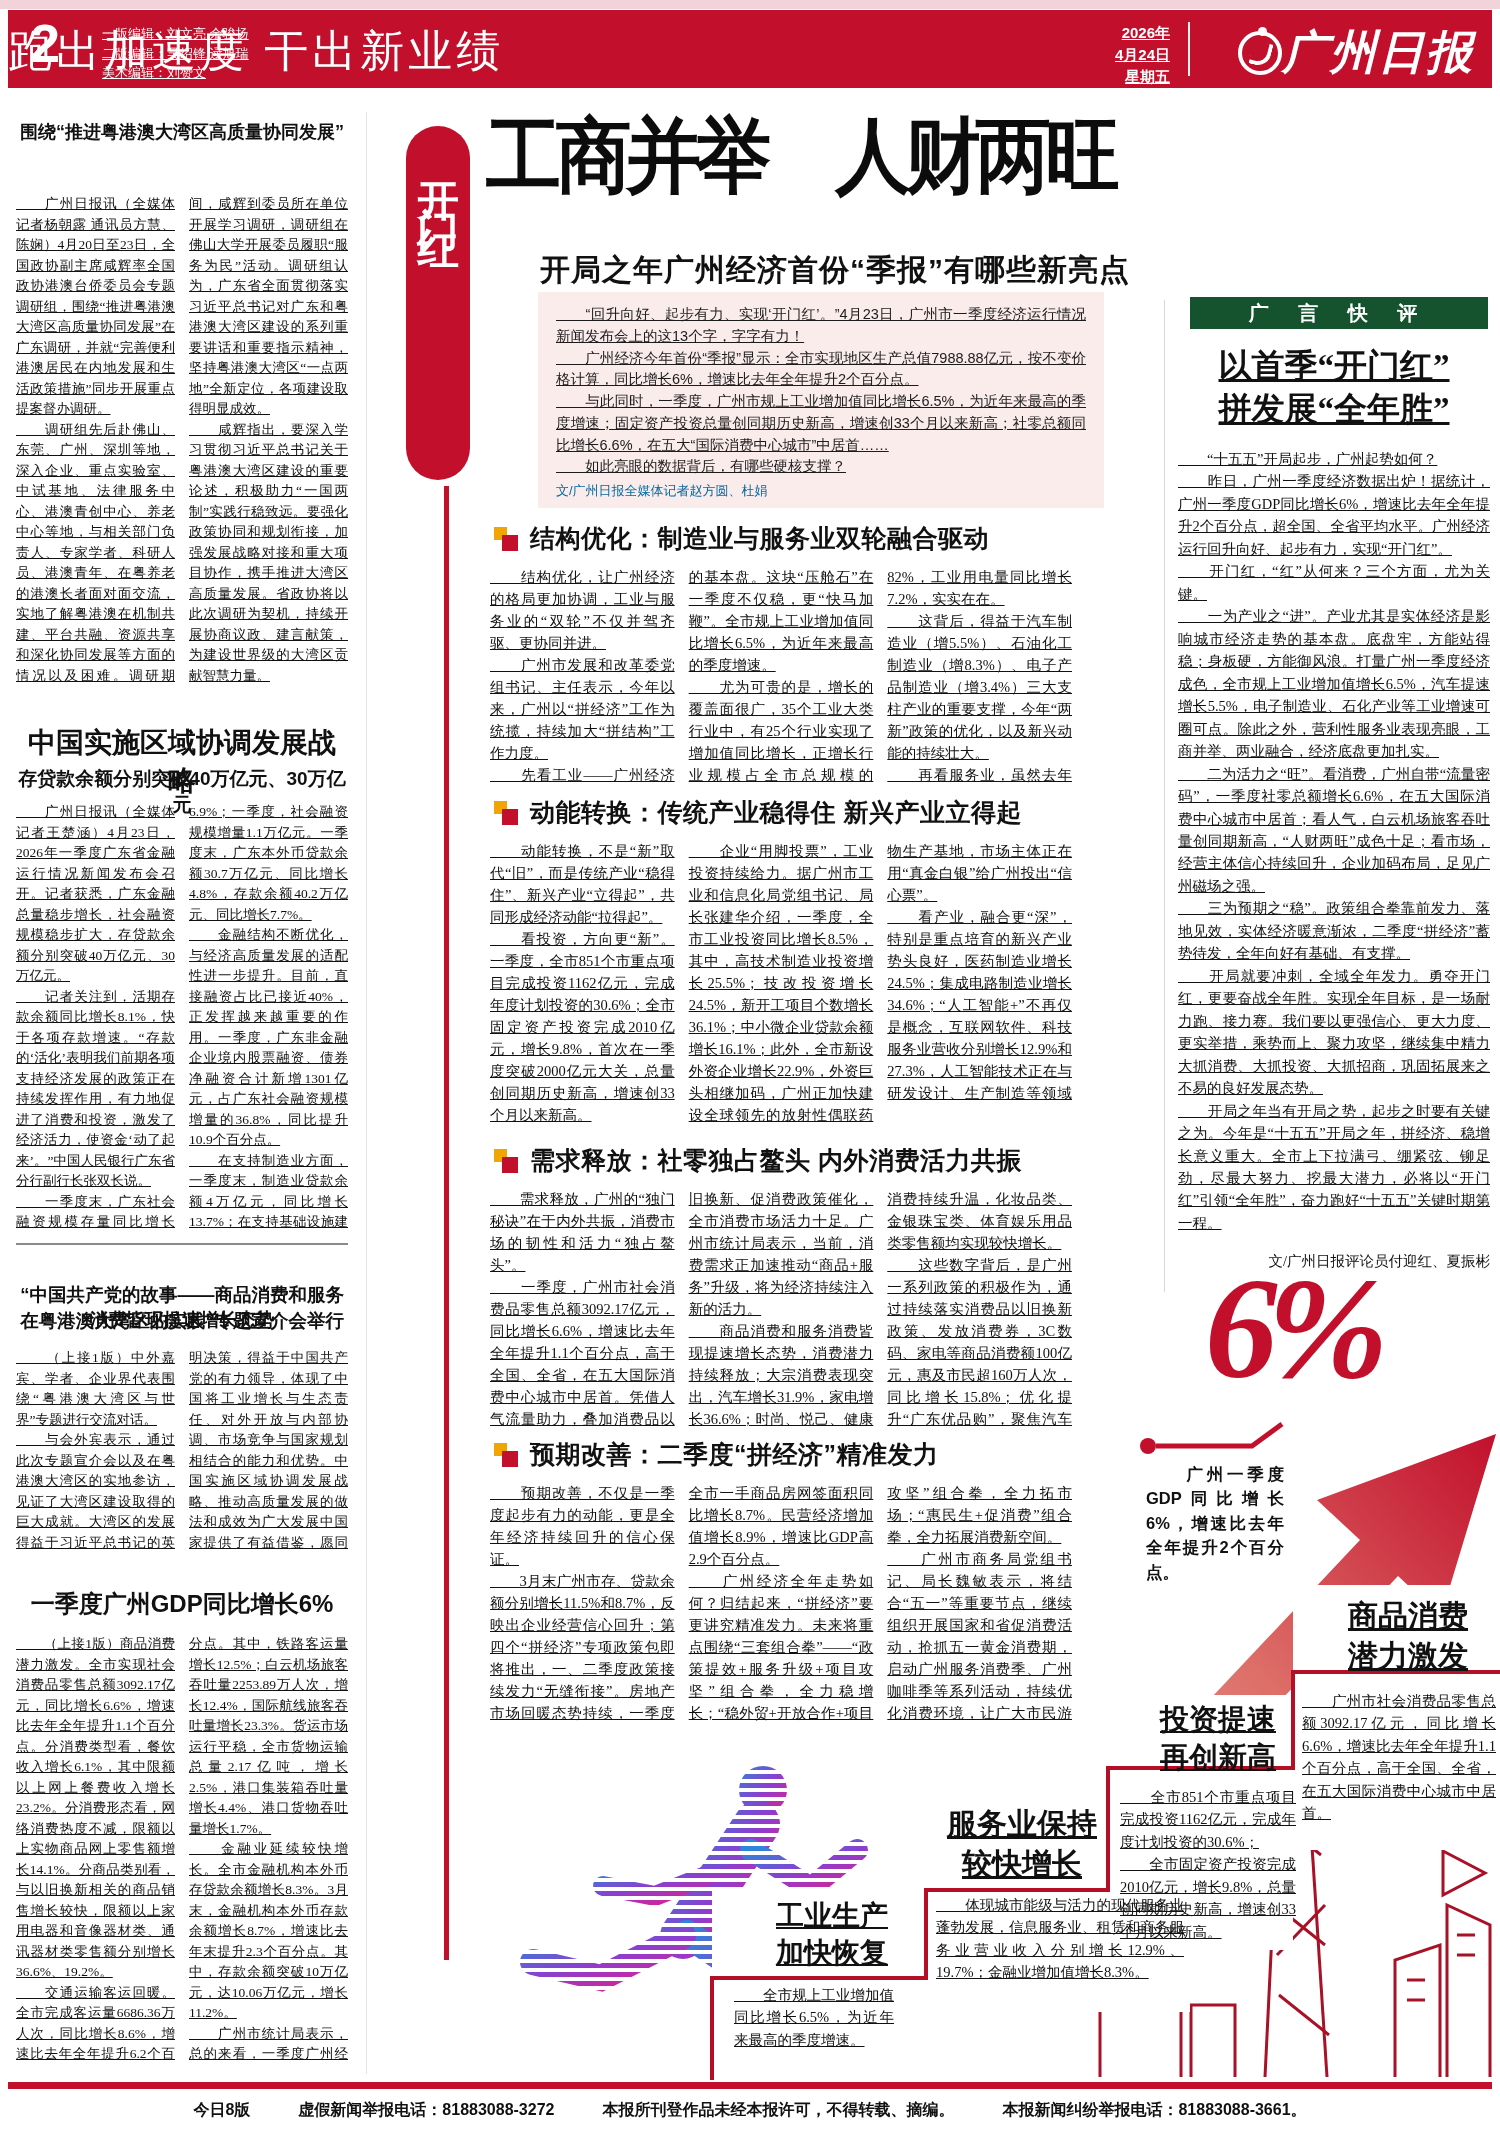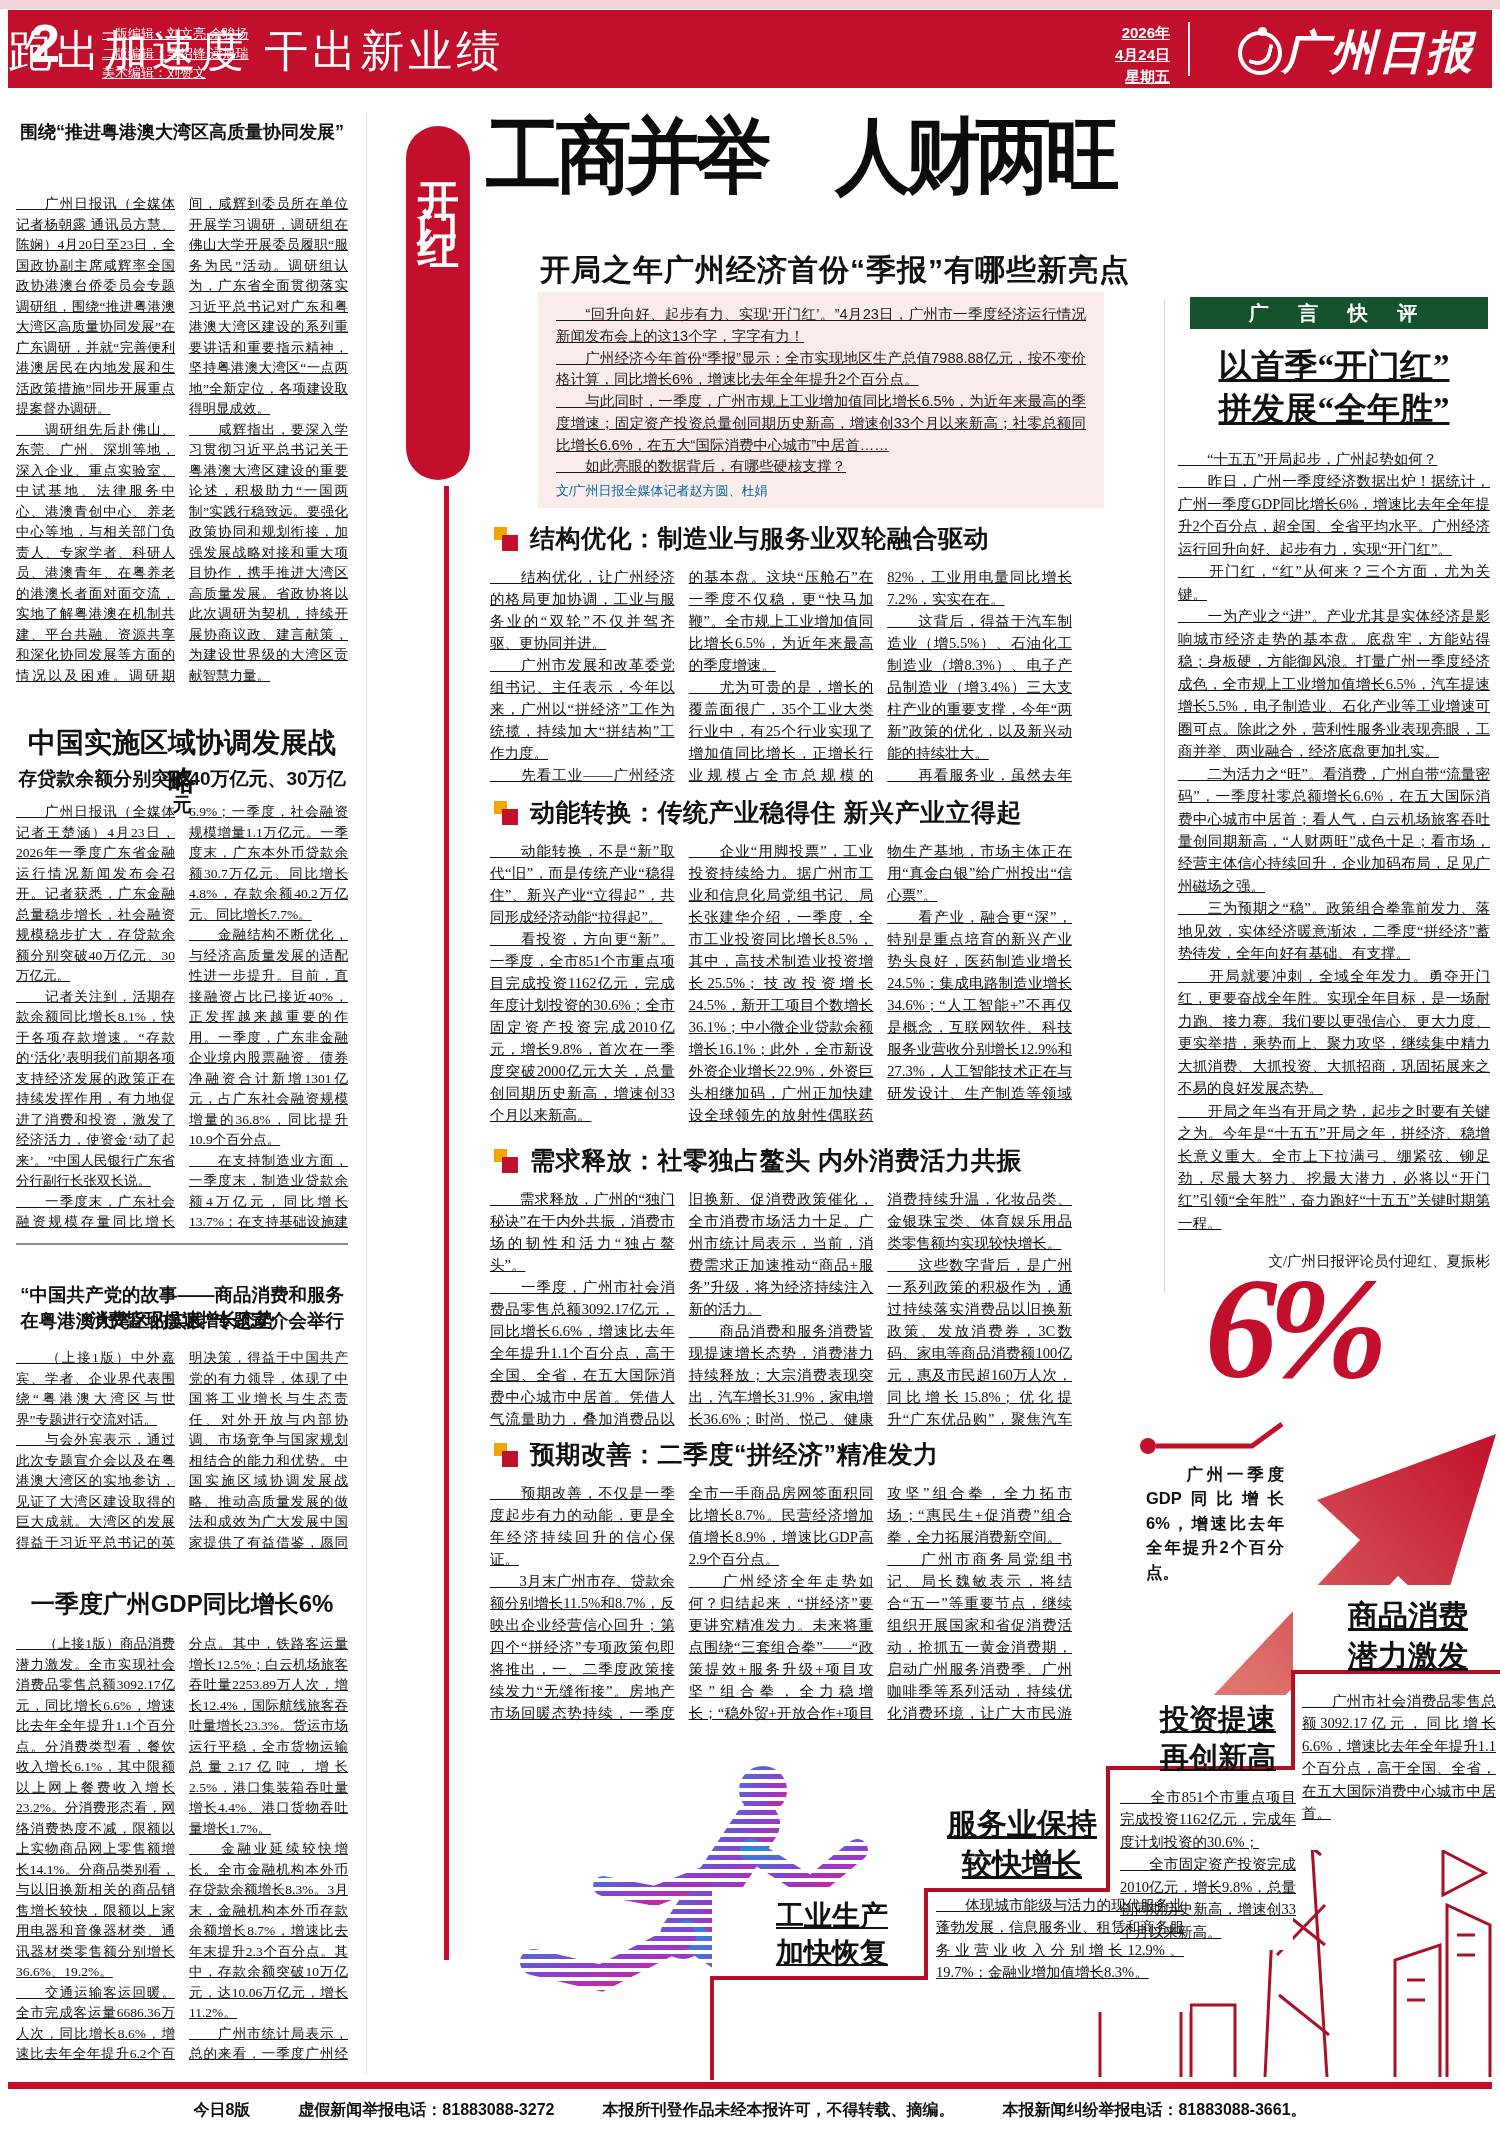--- a/index.html
+++ b/index.html
@@ -293,20 +293,21 @@
 再创新高</div>
   <div class="abs infobody ib1 clip just pre">　　全市851个市重点项目完成投资1162亿元，完成年度计划投资的30.6%；
 　　全市固定资产投资完成2010亿元，增长9.8%，总量创同期历史新高，增速创33个月以来新高。</div>
 
   <div class="abs infotitle it2 sans center pre">服务业保持
 较快增长</div>
   <div class="abs infobody ib2 clip just pre">　　体现城市能级与活力的现代服务业蓬勃发展，信息服务业、租赁和商务服务业营业收入分别增长12.9%、19.7%；金融业增加值增长8.3%。</div>
 
   <div class="abs infotitle it3 sans center pre">工业生产
 加快恢复</div>
+  <div class="abs infobody ib3 clip just pre">　　全市规上工业增加值同比增长6.5%，为近年来最高的季度增速。</div>
 
   <svg class="svgabs runnerwrap" width="400" height="340" viewBox="0 0 400 340">
     <defs>
       <linearGradient id="rg" x1="0" y1="0" x2="1" y2="1">
         <stop offset="0" stop-color="#2f86d8"></stop>
         <stop offset="0.5" stop-color="#8a3fd0"></stop>
         <stop offset="1" stop-color="#e01f8f"></stop>
       </linearGradient>
     </defs>
     <circle cx="258" cy="52" r="24" fill="url(#rg)"></circle>

